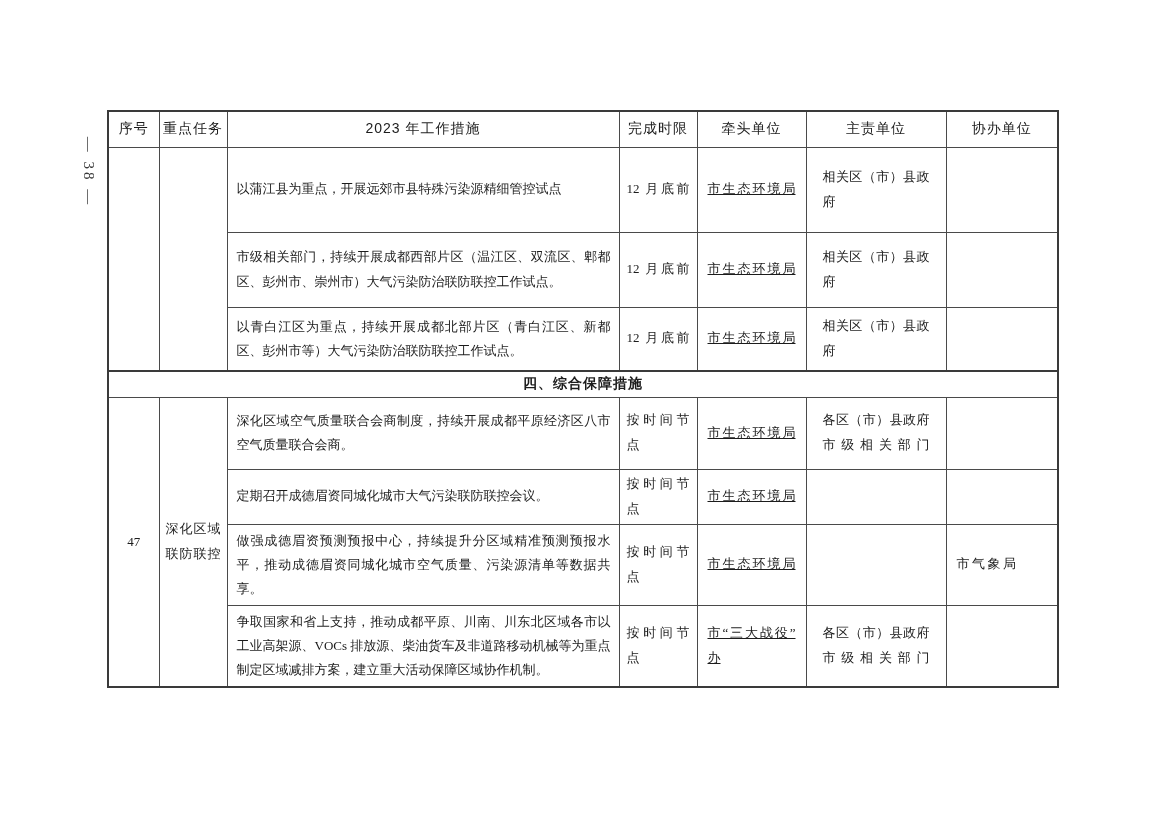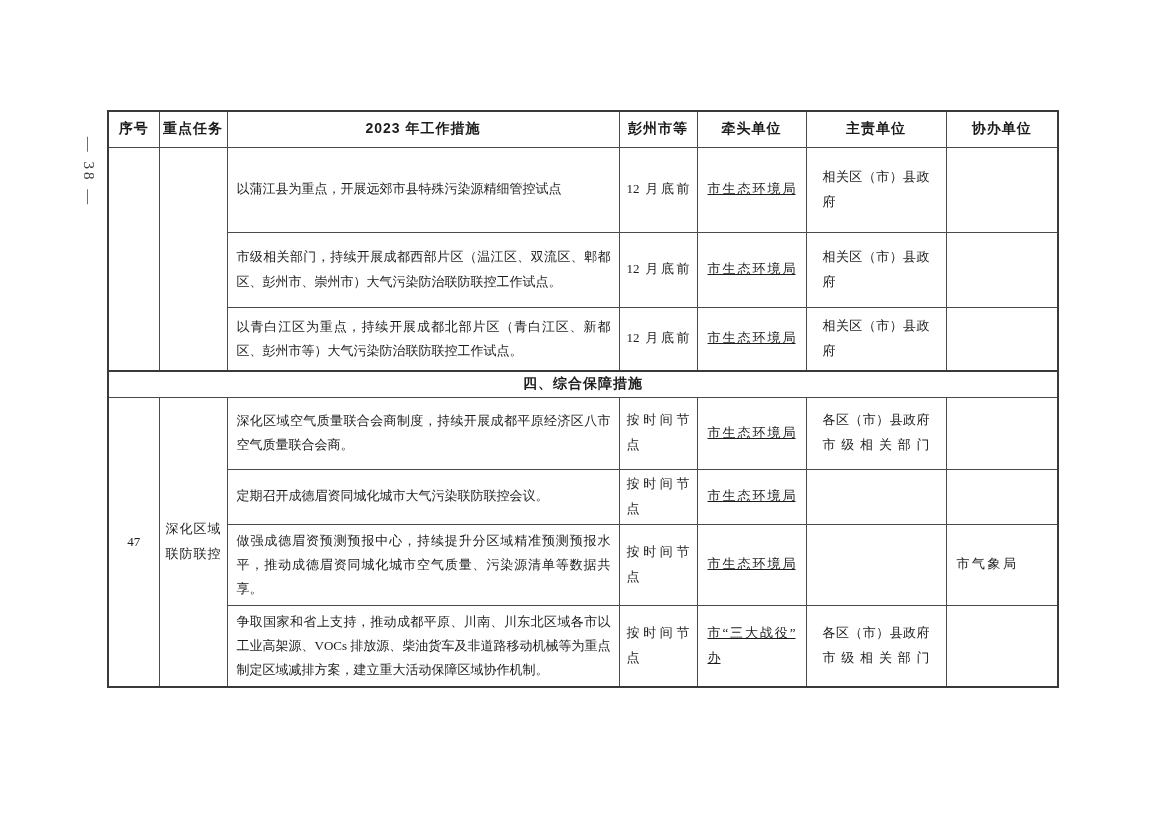--- a/index.html
+++ b/index.html
@@ -40,21 +40,21 @@
   tr.r1  td { height: 85px; }
   tr.r2  td { height: 75px; }
   tr.r3  td { height: 64px; }
   tr.rs  td { height: 26px; }
   tr.r4  td { height: 72px; }
   tr.r5  td { height: 55px; }
   tr.r6  td { height: 70px; }
   tr.r7  td { height: 73px; }
   th.head {
     font-family: "Liberation Sans", "DejaVu Sans", sans-serif;
-    font-weight: 700;
+    font-weight: 400;
     font-size: 14px;
     text-align: center;
     letter-spacing: 1px;
   }
   td.section {
     font-family: "Liberation Sans", "DejaVu Sans", sans-serif;
     font-weight: 700;
     font-size: 14px;
     text-align: center;
     border-top: 2px solid #3a3a3a;
@@ -98,21 +98,21 @@
     <col style="width:109px">
     <col style="width:140px">
     <col style="width:112px">
   </colgroup>
 
   <tbody>
       <tr class="hr">
     <th class="head">序号</th>
     <th class="head">重点任务</th>
     <th class="head">2023 年工作措施</th>
-    <th class="head">彭州市等</th>
+    <th class="head">完成时限</th>
     <th class="head">牵头单位</th>
     <th class="head">主责单位</th>
     <th class="head">协办单位</th>
   </tr>
 
   <tr class="r1">
     <td class="seq" rowspan="3"></td>
     <td class="task" rowspan="3"></td>
     <td class="measure">以蒲江县为重点，开展远郊市县特殊污染源精细管控试点</td>
     <td class="deadline">12 月底前</td>

